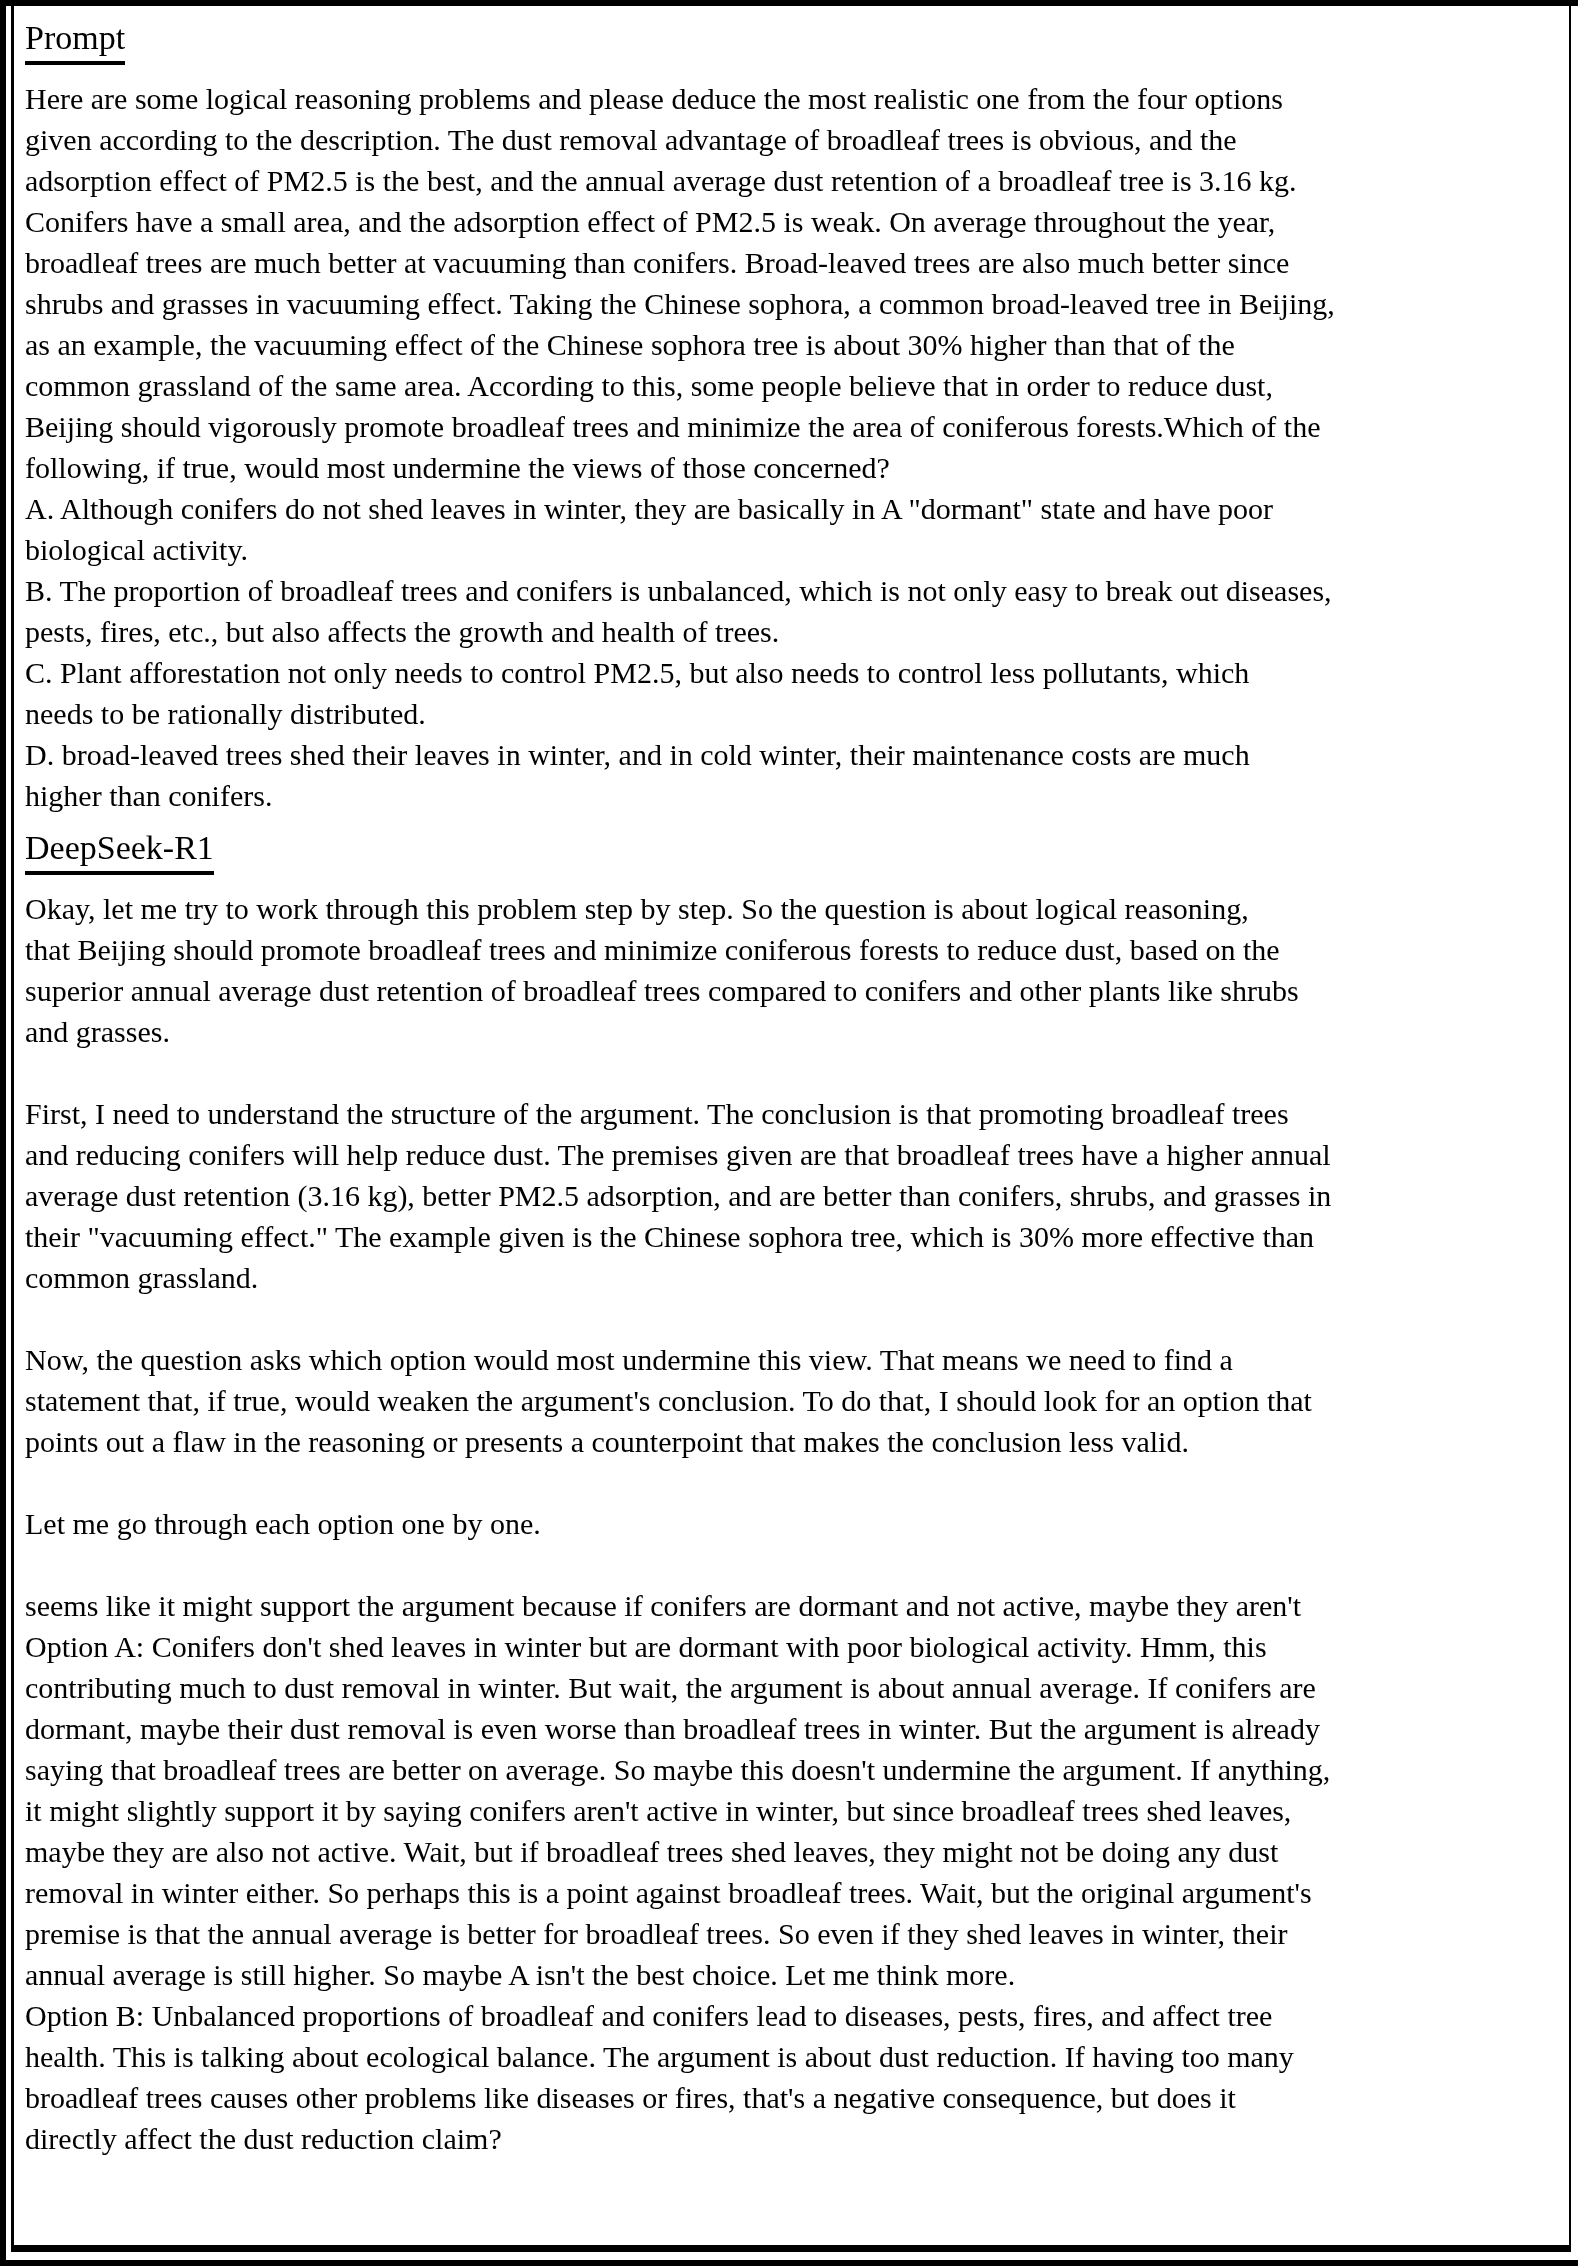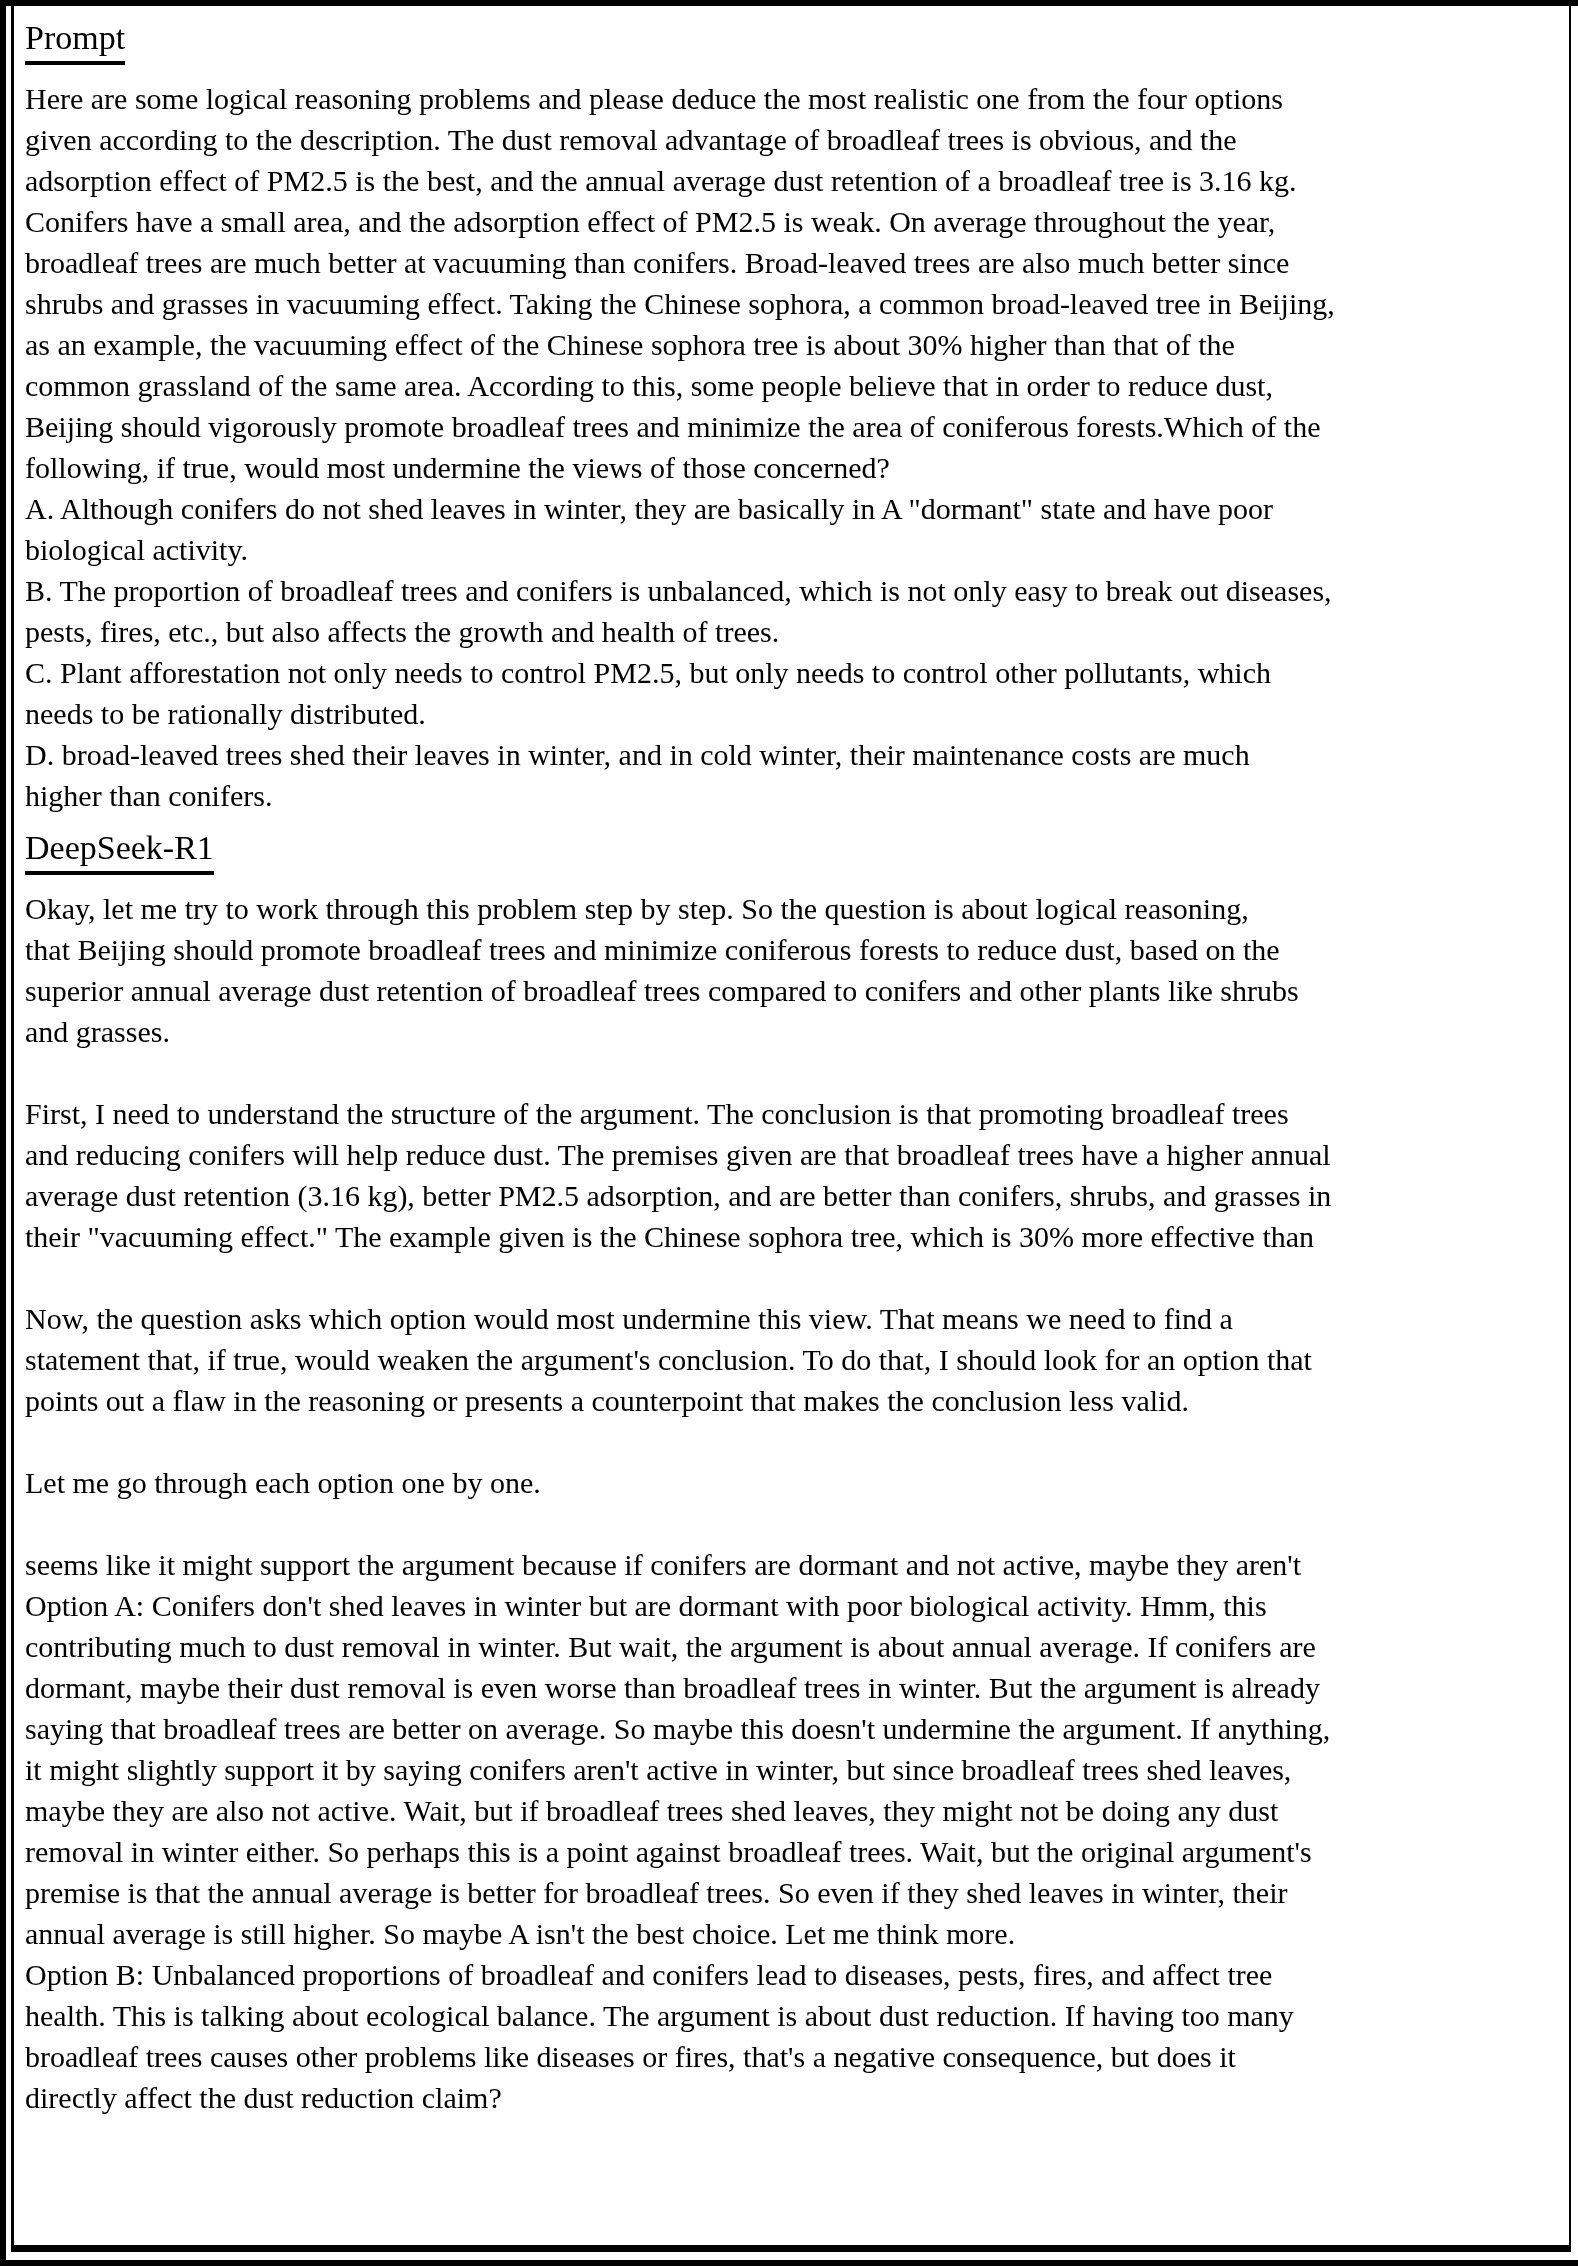--- a/index.html
+++ b/index.html
@@ -89,21 +89,21 @@
             <div class="line">broadleaf trees are much better at vacuuming than conifers. Broad-leaved trees are also much better since</div>
             <div class="line">shrubs and grasses in vacuuming effect. Taking the Chinese sophora, a common broad-leaved tree in Beijing,</div>
             <div class="line">as an example, the vacuuming effect of the Chinese sophora tree is about 30% higher than that of the</div>
             <div class="line">common grassland of the same area. According to this, some people believe that in order to reduce dust,</div>
             <div class="line">Beijing should vigorously promote broadleaf trees and minimize the area of coniferous forests.Which of the</div>
             <div class="line">following, if true, would most undermine the views of those concerned?</div>
             <div class="line">A. Although conifers do not shed leaves in winter, they are basically in A "dormant" state and have poor</div>
             <div class="line">biological activity.</div>
             <div class="line">B. The proportion of broadleaf trees and conifers is unbalanced, which is not only easy to break out diseases,</div>
             <div class="line">pests, fires, etc., but also affects the growth and health of trees.</div>
-            <div class="line">C. Plant afforestation not only needs to control PM2.5, but only needs to control other pollutants, which</div>
+            <div class="line">C. Plant afforestation not only needs to control PM2.5, but also needs to control less pollutants, which</div>
             <div class="line">needs to be rationally distributed.</div>
             <div class="line">D. broad-leaved trees shed their leaves in winter, and in cold winter, their maintenance costs are much</div>
             <div class="line">higher than conifers.</div>
           </div>
         </div>
     </div>
 
     <div class="section">
       <div class="heading">
         <span class="heading-text">DeepSeek-R1</span>
@@ -113,20 +113,21 @@
             <div class="line">Okay, let me try to work through this problem step by step. So the question is about logical reasoning,</div>
             <div class="line">that Beijing should promote broadleaf trees and minimize coniferous forests to reduce dust, based on the</div>
             <div class="line">superior annual average dust retention of broadleaf trees compared to conifers and other plants like shrubs</div>
             <div class="line">and grasses.</div>
           </div>
           <div class="para">
             <div class="line">First, I need to understand the structure of the argument. The conclusion is that promoting broadleaf trees</div>
             <div class="line">and reducing conifers will help reduce dust. The premises given are that broadleaf trees have a higher annual</div>
             <div class="line">average dust retention (3.16 kg), better PM2.5 adsorption, and are better than conifers, shrubs, and grasses in</div>
             <div class="line">their "vacuuming effect." The example given is the Chinese sophora tree, which is 30% more effective than</div>
+            <div class="line">common grassland.</div>
           </div>
           <div class="para">
             <div class="line">Now, the question asks which option would most undermine this view. That means we need to find a</div>
             <div class="line">statement that, if true, would weaken the argument's conclusion. To do that, I should look for an option that</div>
             <div class="line">points out a flaw in the reasoning or presents a counterpoint that makes the conclusion less valid.</div>
           </div>
           <div class="para">
             <div class="line">Let me go through each option one by one.</div>
           </div>
           <div class="para">

